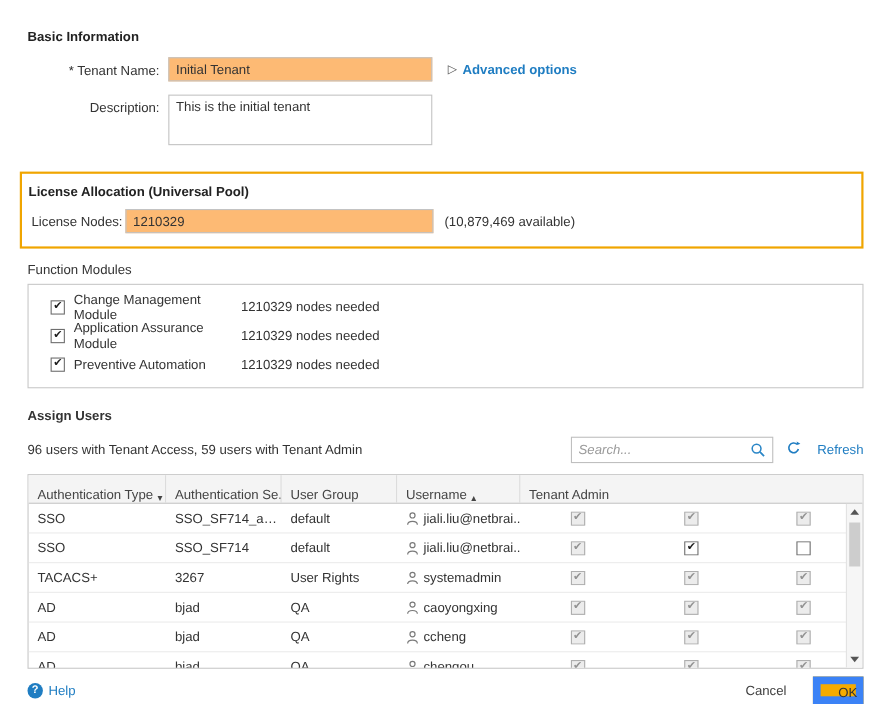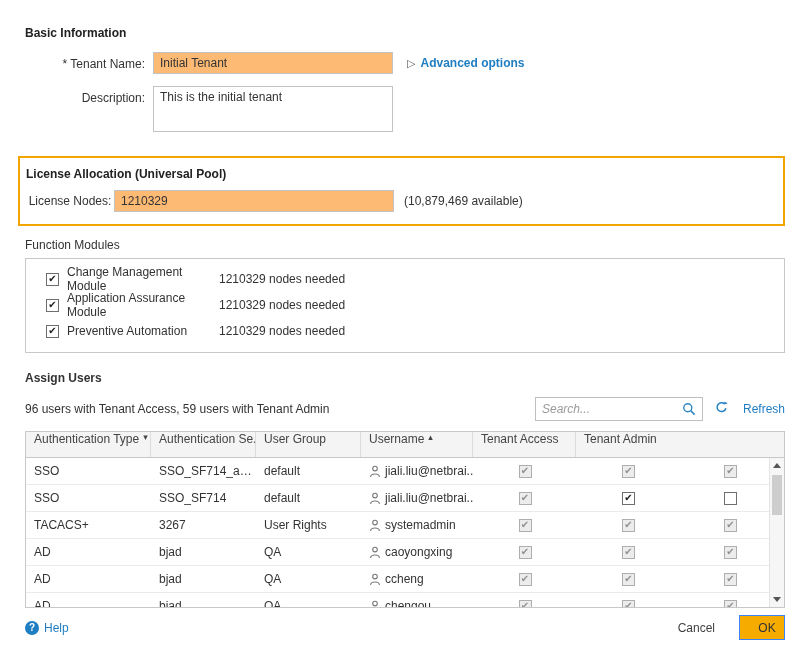--- a/index.html
+++ b/index.html
@@ -28,30 +28,30 @@
   
   .fm-title{margin:12px 0 0 25px;}
   .fm-box{margin:6px 18px 0 25px;border:1px solid #c8c8c8;padding:7px 0 8px 0;}
   .module-row{display:flex;align-items:center;height:26px;padding-left:20px;}
   .module-label{margin-left:8px;width:152px;}
 
   
   .assign-title{margin:18px 0 0 25px;font-weight:bold;}
   .assign-bar{display:flex;align-items:center;margin:12px 18px 0 25px;}
   .summary{flex:1;}
-  .searchbox{display:flex;align-items:center;width:168px;height:24px;border:1px solid #bfbfbf;box-sizing:border-box;background:#fff;}
+  .searchbox{display:flex;align-items:center;width:184px;height:24px;border:1px solid #bfbfbf;box-sizing:border-box;background:#fff;}
   .searchbox input{flex:1;min-width:0;border:none;outline:none;padding:0 6px;font:inherit;color:#333;background:transparent;}
   .searchbox input::placeholder{font-style:italic;color:#9a9a9a;}
   .search-icon{width:26px;display:flex;justify-content:center;align-items:center;cursor:pointer;}
   .refresh{display:flex;align-items:center;gap:15px;color:#1f7dc2;margin-left:12px;cursor:pointer;white-space:nowrap;}
 
   
   .users-table{margin:10px 18px 0 25px;border:1px solid #c8c8c8;}
   .thead{display:flex;height:26px;background:#f4f4f4;border-bottom:1px solid #c8c8c8;box-sizing:border-box;}
-  .th{box-sizing:border-box;padding-left:8px;color:#444;display:flex;align-items:flex-start;gap:4px;border-right:1px solid #dcdcdc;height:100%;cursor:pointer;white-space:nowrap;overflow:hidden;}
+  .th{box-sizing:border-box;padding-left:8px;color:#444;display:flex;align-items:flex-end;gap:4px;border-right:1px solid #dcdcdc;height:100%;cursor:pointer;white-space:nowrap;overflow:hidden;}
   .th:last-child{border-right:none;}
   .caret{font-size:9px;color:#444;}
   .tbody{position:relative;height:149px;overflow:hidden;}
   .tr{display:flex;height:27px;align-items:center;border-bottom:1px solid #ebebeb;box-sizing:border-box;}
   .td{box-sizing:border-box;padding-left:8px;white-space:nowrap;overflow:hidden;text-overflow:ellipsis;}
   .td.center{display:flex;justify-content:center;padding-left:0;}
   .c1{width:125px;} .c2{width:105px;} .c3{width:105px;} .c4{width:112px;}
   .c5{width:104px;} .c6{width:103px;} .c7{width:101px;}
   .user-cell{display:flex;align-items:center;gap:4px;}
   .person{display:inline-flex;}
@@ -69,21 +69,21 @@
   .arr-up{width:0;height:0;border-left:4px solid transparent;border-right:4px solid transparent;border-bottom:5px solid #555;}
   .arr-down{width:0;height:0;border-left:4px solid transparent;border-right:4px solid transparent;border-top:5px solid #555;}
   .thumb{position:absolute;left:2px;right:2px;top:17px;height:40px;background:#cdcdcd;cursor:pointer;}
 
   
   .footer{position:absolute;left:25px;right:18px;bottom:10px;display:flex;align-items:center;}
   .help{display:flex;align-items:center;gap:5px;color:#1f7dc2;cursor:pointer;}
   .help-icon{width:14px;height:14px;border-radius:50%;background:#1f7dc2;color:#fff;font-size:10px;font-weight:bold;display:flex;align-items:center;justify-content:center;}
   .footer-right{margin-left:auto;display:flex;align-items:center;gap:24px;}
   .cancel{color:#404040;cursor:pointer;}
-  .ok-btn{width:46px;height:25px;background:#f5ab00;border:1px solid #3b82f6;color:#333;font:inherit;cursor:pointer;padding-left:16px;}
+  .ok-btn{width:46px;height:25px;background:#f5ab00;border:7px solid #3b82f6;color:#333;font:inherit;cursor:pointer;padding-left:16px;}
 </style>
 </head>
 <body>
 
 <div class="dialog">
 
   <div class="basic">
     <div class="section-title">Basic Information</div>
     <div class="form-row">
       <label class="form-label">* Tenant Name:</label>
@@ -165,23 +165,20 @@
         <div class="th c2">
           <span>Authentication Se...</span>
         </div>
         <div class="th c3">
           <span>User Group</span>
         </div>
         <div class="th c4">
           <span>Username</span>
           <span class="caret">▴</span>
         </div>
-        <div class="th c6">
-          <span>Tenant Access</span>
-        </div>
         <div class="th c7">
           <span>Tenant Admin</span>
         </div>
       </div>
     <div class="tbody">
       <div id="table-rows">
           <div class="tr">
             <div class="td c1">SSO</div>
             <div class="td c2">SSO_SF714_admin</div>
             <div class="td c3">default</div>

